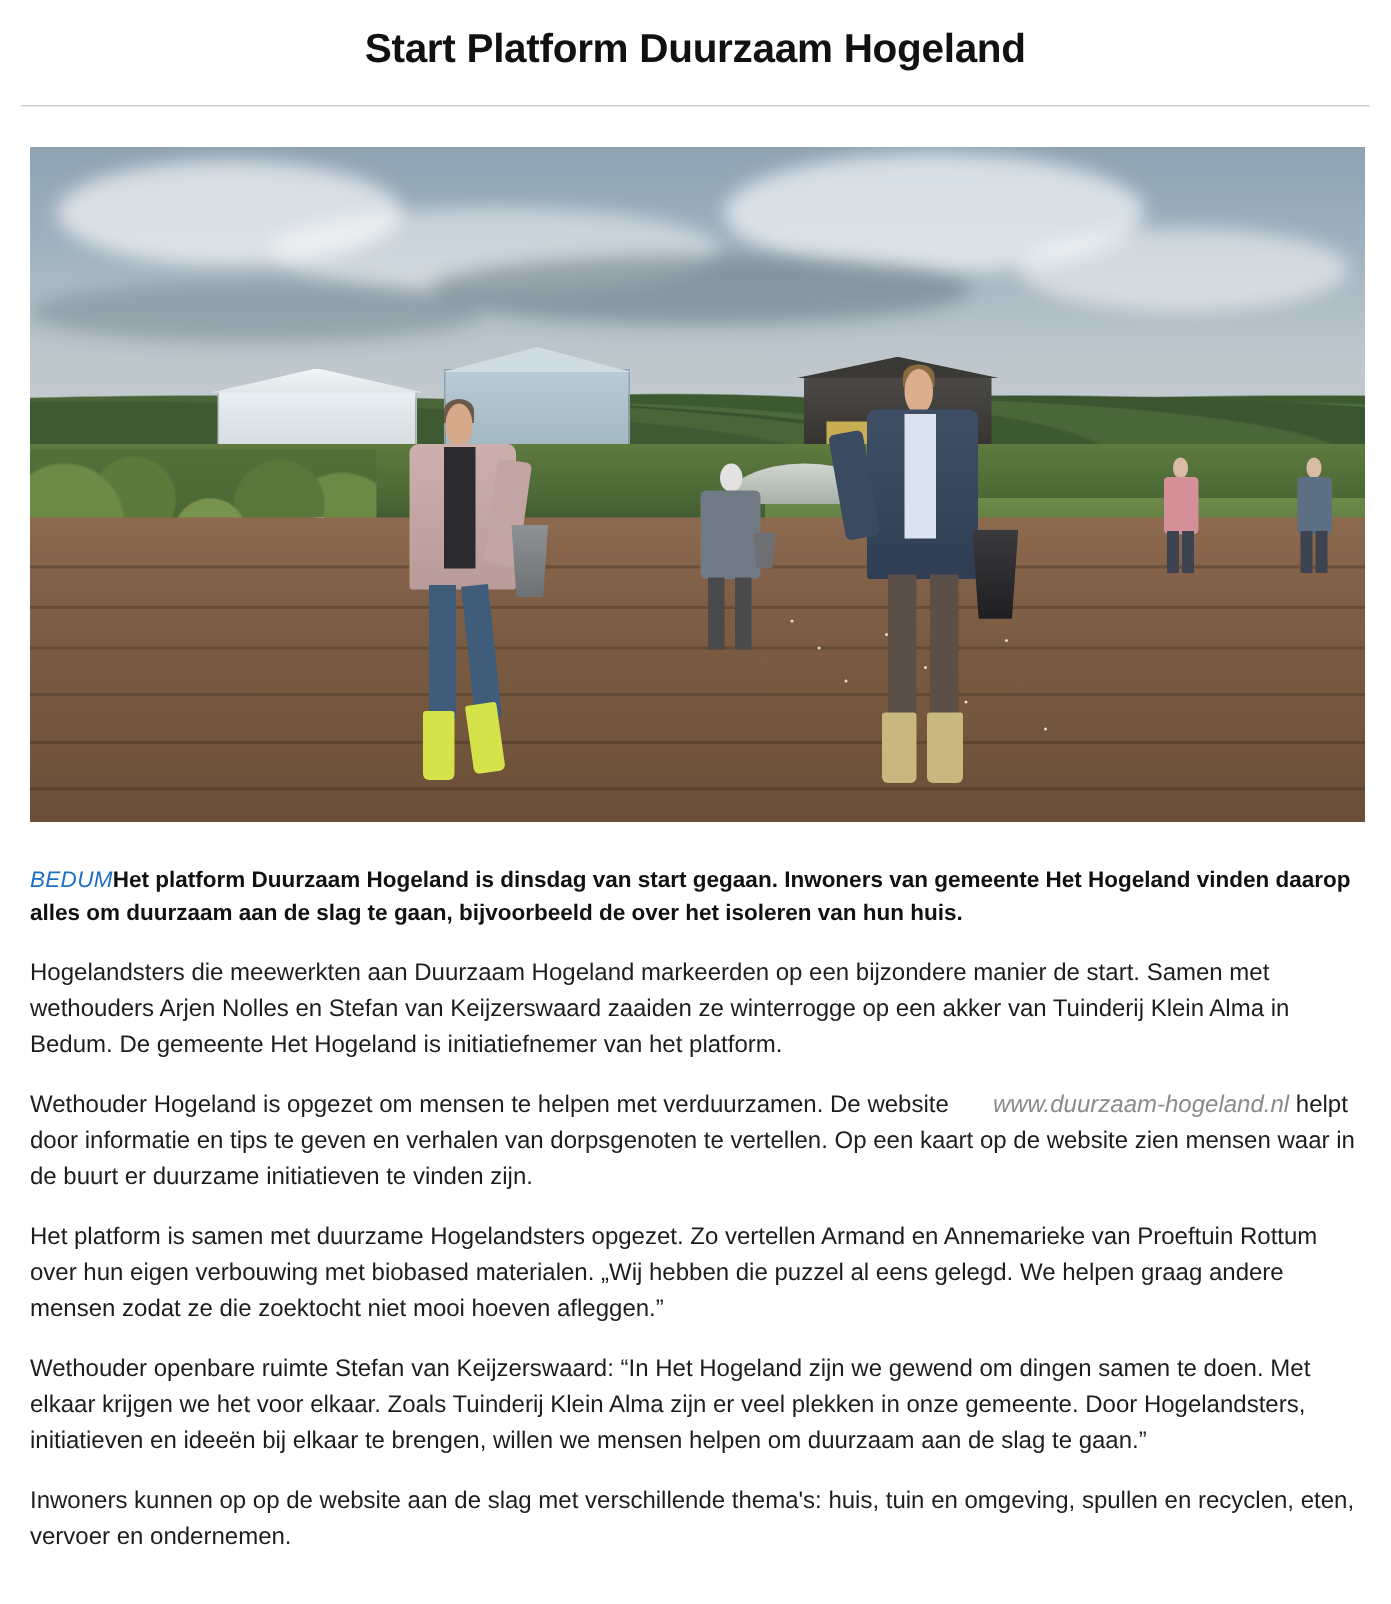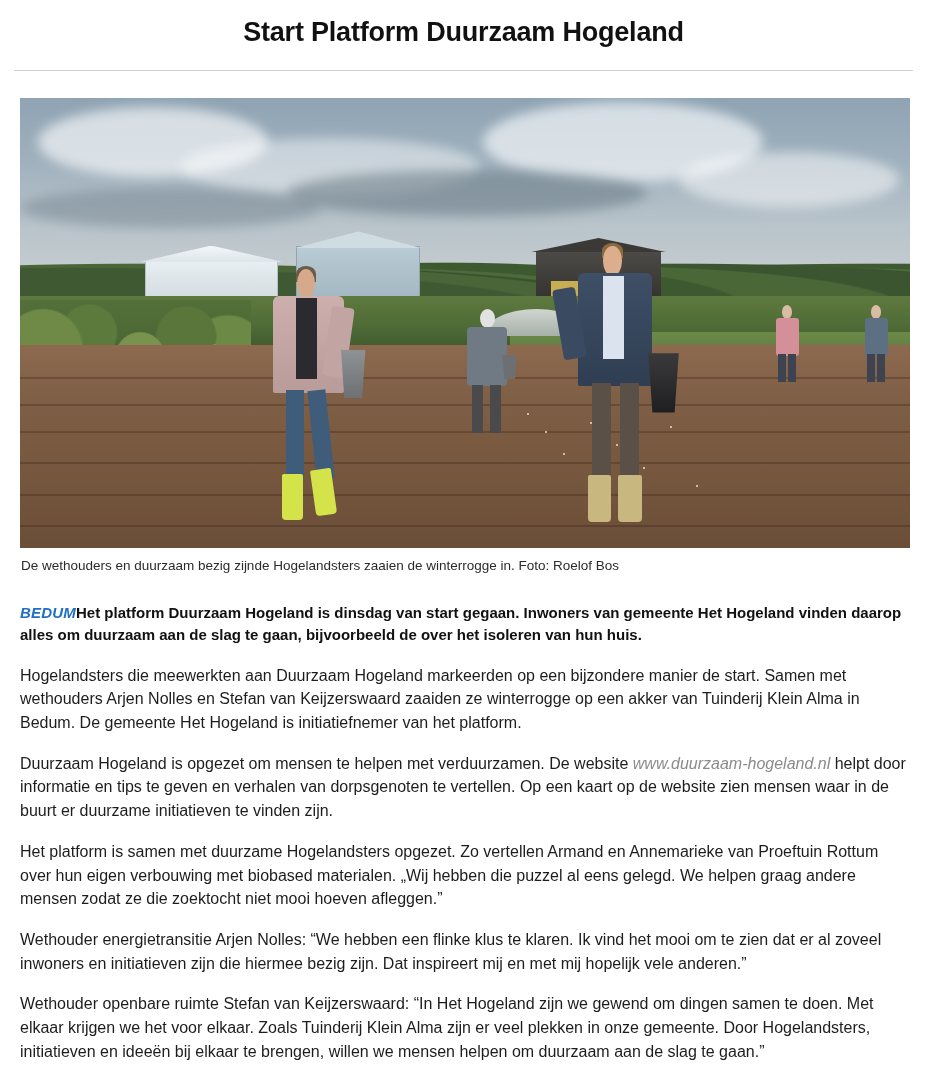--- a/index.html
+++ b/index.html
@@ -216,32 +216,33 @@
   .lede {
     font-size: 15px;
     font-weight: bold;
     line-height: 1.45;
     color: #111111;
     margin: 0 0 18px 0;
   }
   .dateline {
     color: #1f6fc4;
     font-style: italic;
-    font-weight: bold;
+    font-weight: normal;
     letter-spacing: 0.2px;
   }
   p.para {
     font-size: 16px;
     line-height: 1.48;
     color: #1d1d1d;
     margin: 0 0 17px 0;
   }
   .url {
     color: #8b8b8b;
     font-style: italic;
+    margin-left: 25px;
   }
 </style>
 </head>
 <body>
 
 <div class="page">
 
   <h1 class="article-title">Start Platform Duurzaam Hogeland</h1>
   <hr class="title-rule">
 
@@ -322,35 +323,33 @@
 
       <div class="seed" style="left:57%; top:70%"></div>
       <div class="seed" style="left:59%; top:74%"></div>
       <div class="seed" style="left:61%; top:79%"></div>
       <div class="seed" style="left:64%; top:72%"></div>
       <div class="seed" style="left:67%; top:77%"></div>
       <div class="seed" style="left:70%; top:82%"></div>
       <div class="seed" style="left:73%; top:73%"></div>
       <div class="seed" style="left:76%; top:86%"></div>
     </div>
-    <figcaption class="figcaption">De wethouders en duurzaam bezig zijnde Hogelandsters zaaien de winterrogge in. Foto: Roelof Bos</figcaption>
   </figure>
 
   <div class="body">
 
     <p class="lede">
       <span class="dateline">BEDUM</span><span>Het platform Duurzaam Hogeland is dinsdag van start gegaan. Inwoners van gemeente Het Hogeland vinden daarop alles om duurzaam aan de slag te gaan, bijvoorbeeld de over het isoleren van hun huis.</span>
     </p>
 
     <p class="para">Hogelandsters die meewerkten aan Duurzaam Hogeland markeerden op een bijzondere manier de start. Samen met wethouders Arjen Nolles en Stefan van Keijzerswaard zaaiden ze winterrogge op een akker van Tuinderij Klein Alma in Bedum. De gemeente Het Hogeland is initiatiefnemer van het platform.</p>
 
-    <p class="para"><span>Duurzaam Hogeland is opgezet om mensen te helpen met verduurzamen. De website </span><span class="url">www.duurzaam-hogeland.nl</span><span> helpt door informatie en tips te geven en verhalen van dorpsgenoten te vertellen. Op een kaart op de website zien mensen waar in de buurt er duurzame initiatieven te vinden zijn.</span></p>
+    <p class="para"><span>Wethouder Hogeland is opgezet om mensen te helpen met verduurzamen. De website </span><span class="url">www.duurzaam-hogeland.nl</span><span> helpt door informatie en tips te geven en verhalen van dorpsgenoten te vertellen. Op een kaart op de website zien mensen waar in de buurt er duurzame initiatieven te vinden zijn.</span></p>
 
     <p class="para">Het platform is samen met duurzame Hogelandsters opgezet. Zo vertellen Armand en Annemarieke van Proeftuin Rottum over hun eigen verbouwing met biobased materialen. „Wij hebben die puzzel al eens gelegd. We helpen graag andere mensen zodat ze die zoektocht niet mooi hoeven afleggen.”</p>
 
-    <p class="para">Wethouder energietransitie Arjen Nolles: “We hebben een flinke klus te klaren. Ik vind het mooi om te zien dat er al zoveel inwoners en initiatieven zijn die hiermee bezig zijn. Dat inspireert mij en met mij hopelijk vele anderen.”</p>
 
     <p class="para">Wethouder openbare ruimte Stefan van Keijzerswaard: “In Het Hogeland zijn we gewend om dingen samen te doen. Met elkaar krijgen we het voor elkaar. Zoals Tuinderij Klein Alma zijn er veel plekken in onze gemeente. Door Hogelandsters, initiatieven en ideeën bij elkaar te brengen, willen we mensen helpen om duurzaam aan de slag te gaan.”</p>
 
     <p class="para"><span>Inwoners kunnen op op de website aan de slag met verschillende thema's: huis, tuin en omgeving, spullen en recyclen, eten, vervoer en ondernemen.</span></p>
 
   </div>
 </div>
 
 </body></html>

